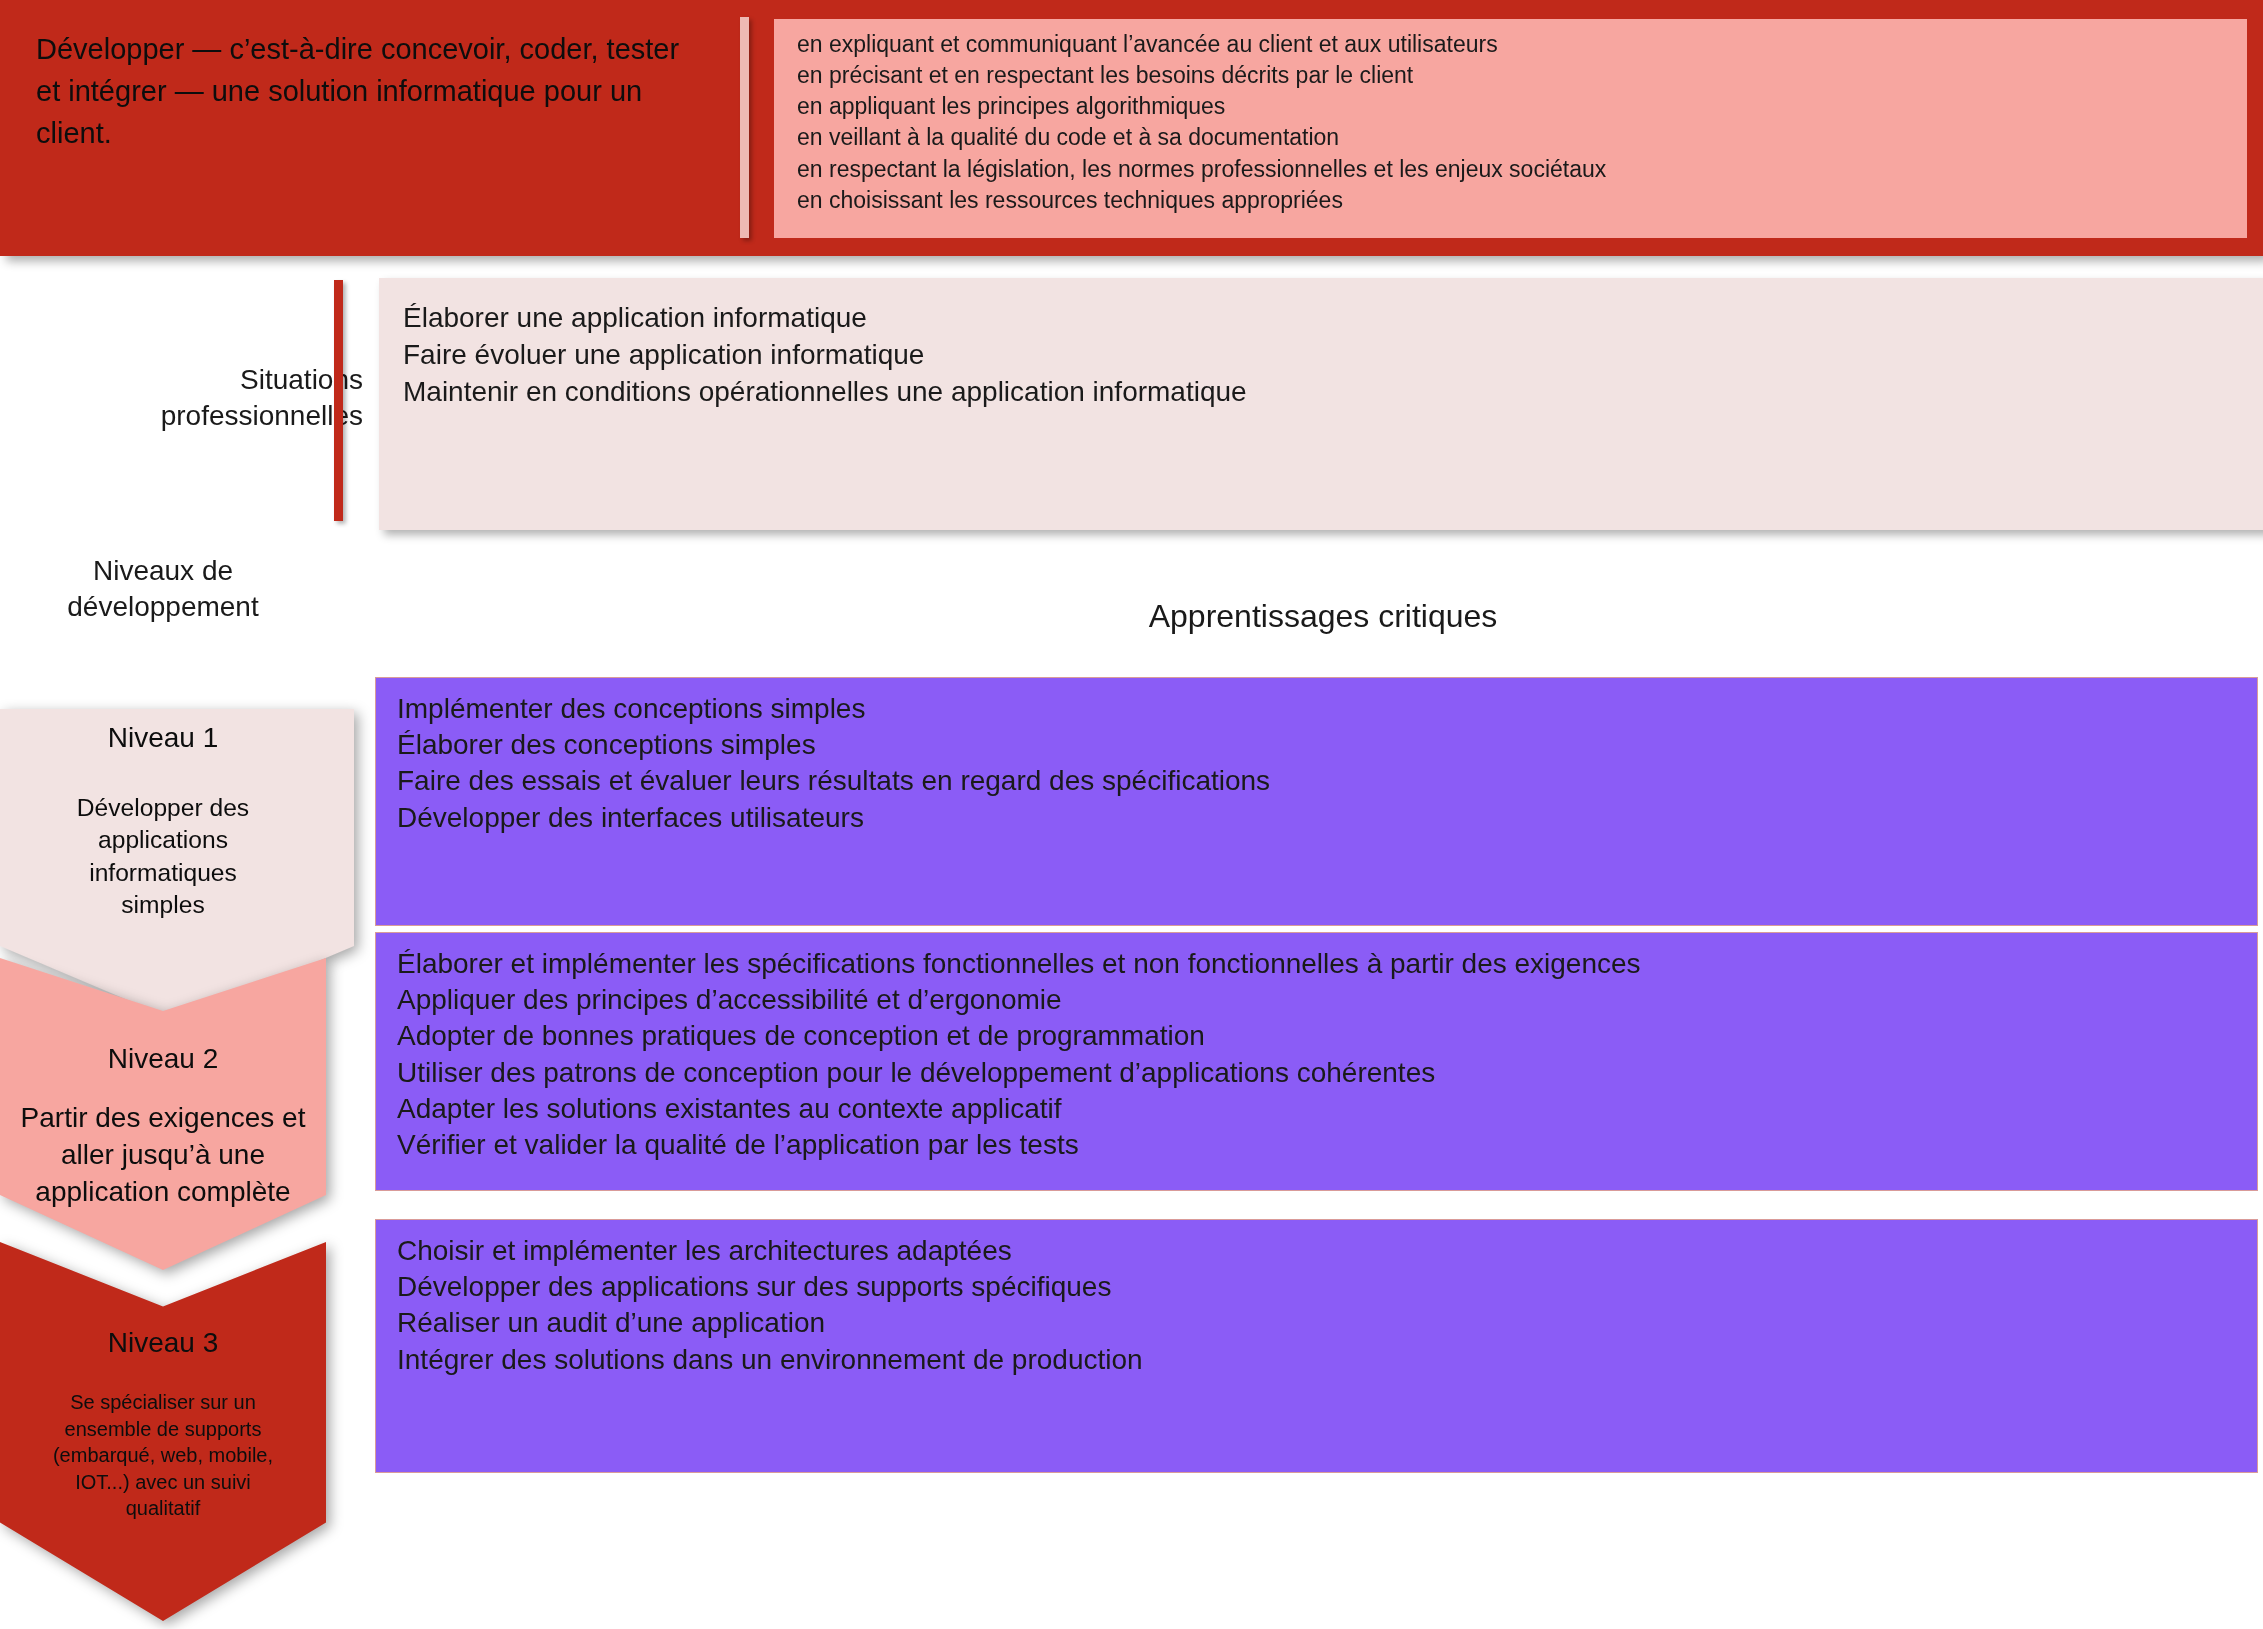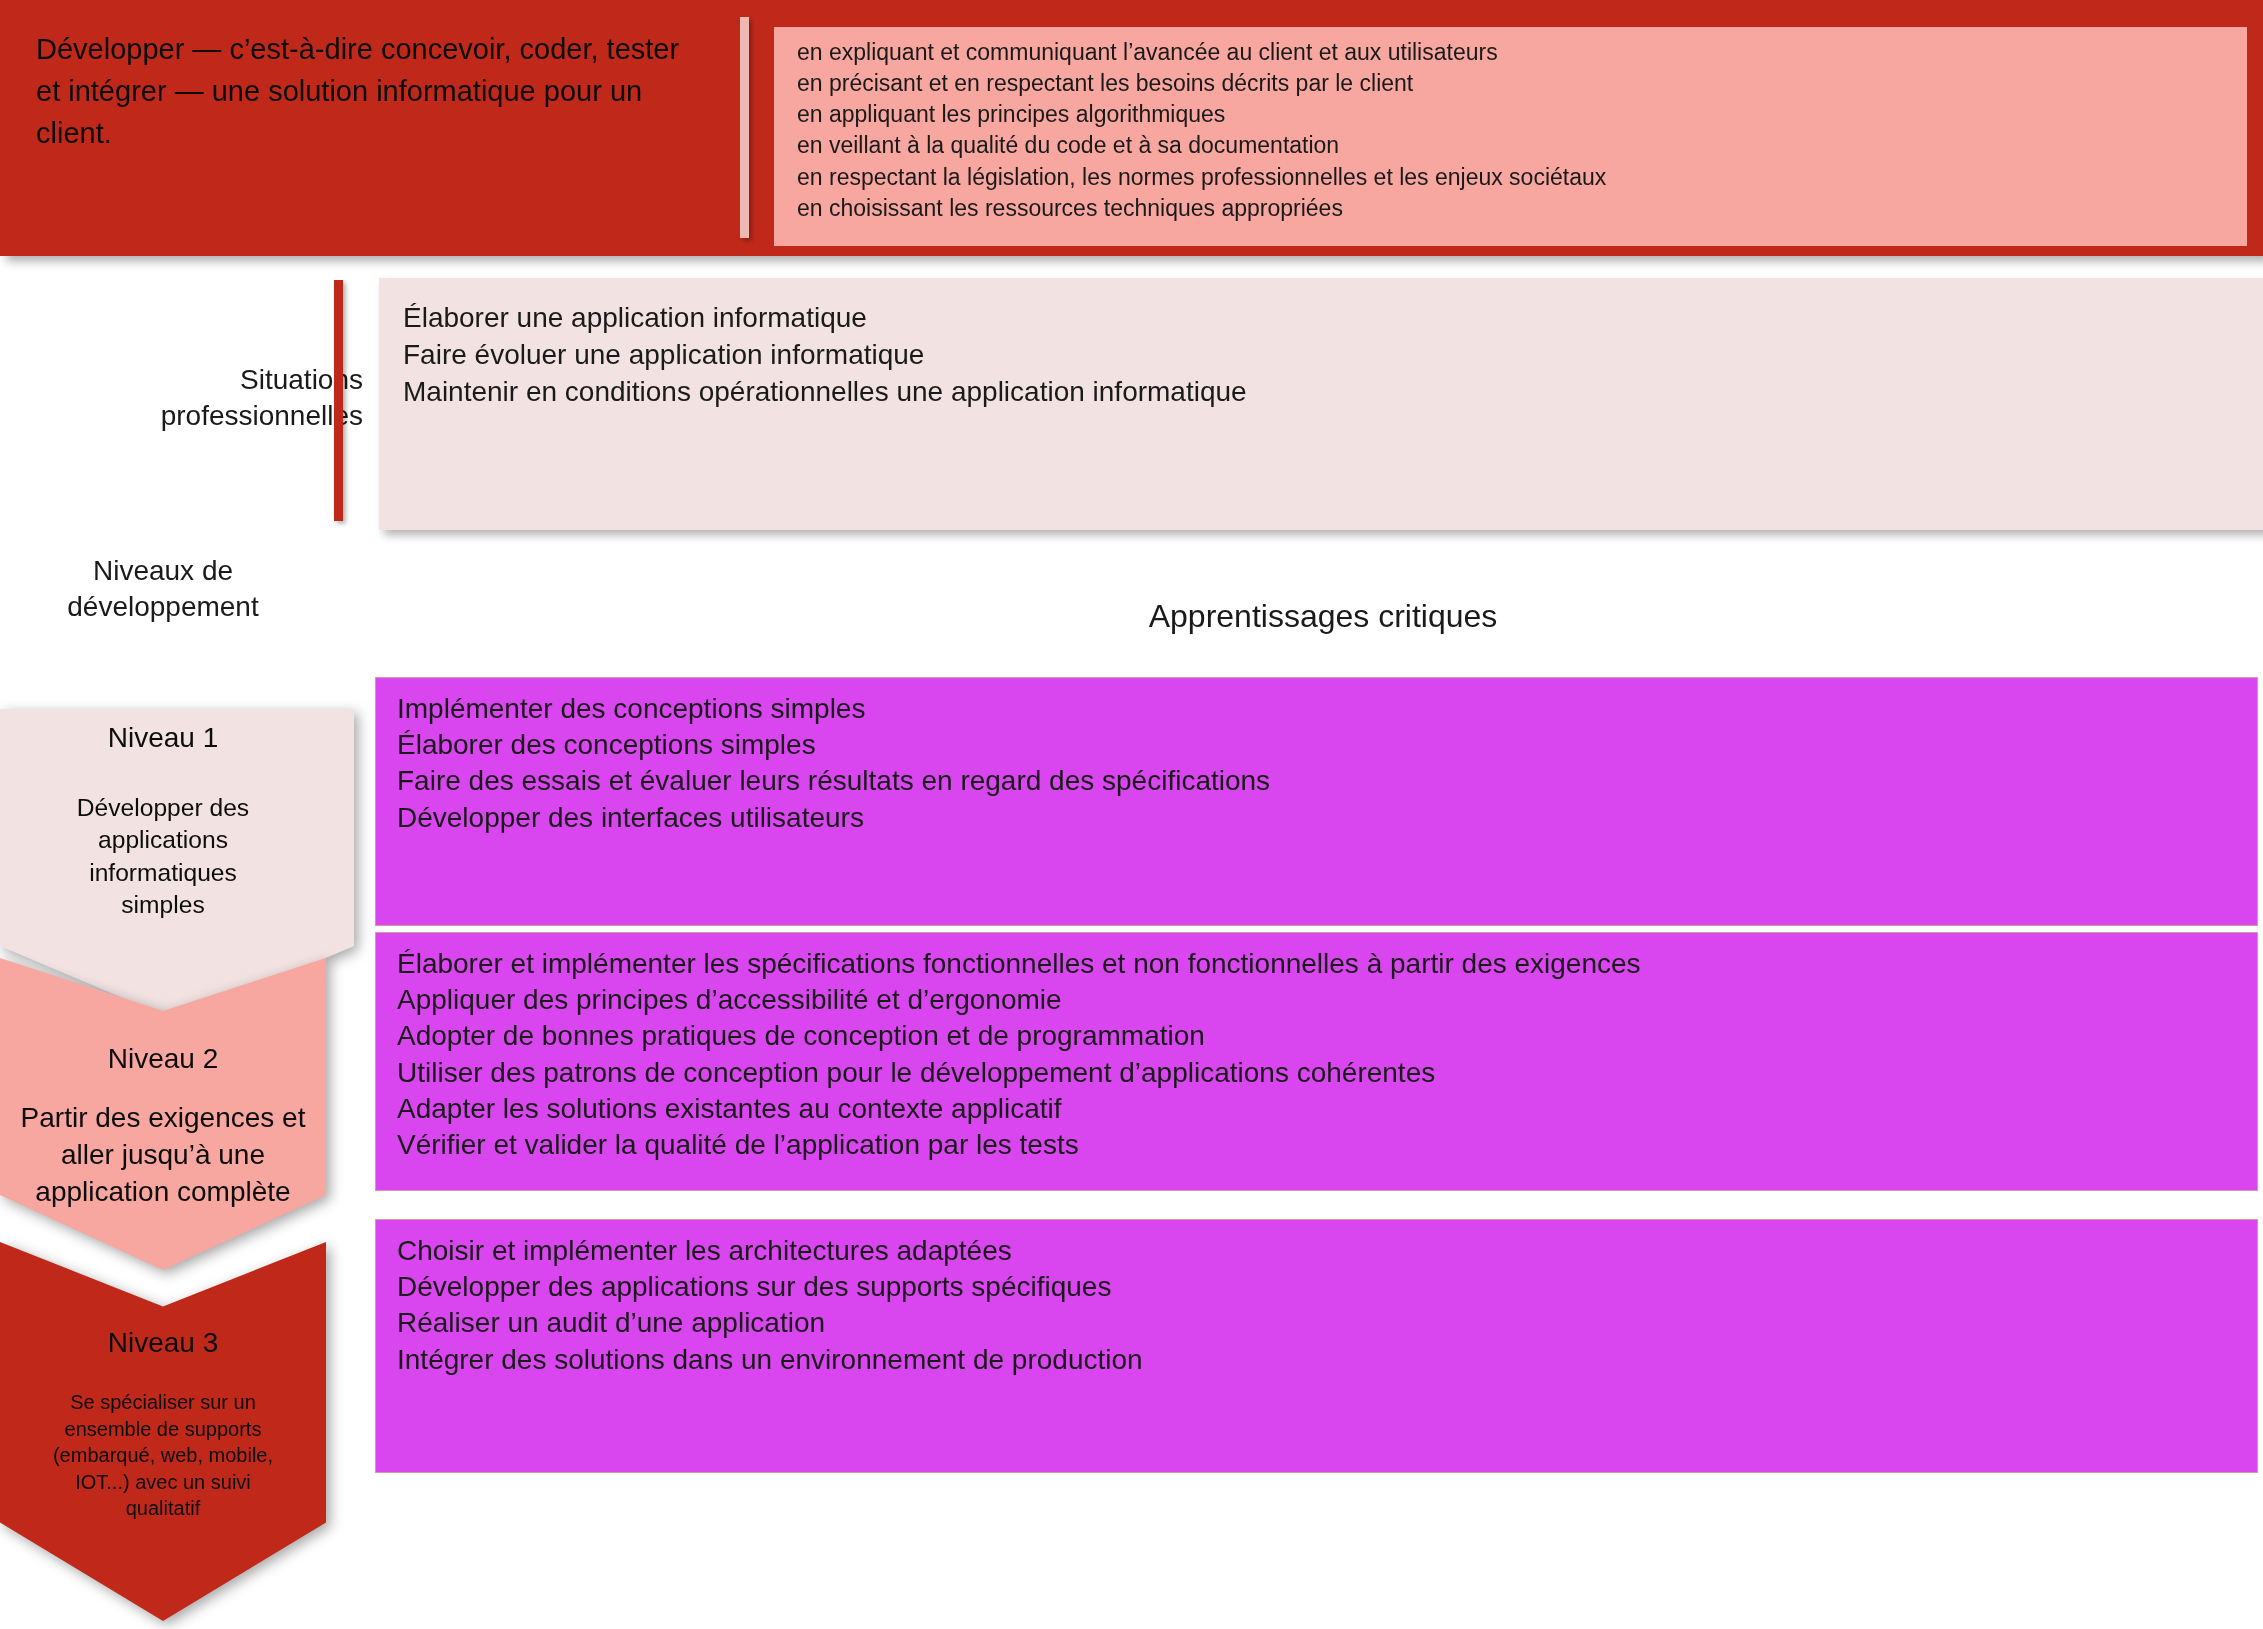--- a/index.html
+++ b/index.html
@@ -46,21 +46,20 @@
     background: #eeb9b3;
     box-shadow: 2.8px 2.8px 4.7px rgba(0,0,0,0.30);
   }
   .banner-panel {
     position: absolute;
     left: 774px;
     top: 19px;
     width: 1473px;
     height: 219px;
     background: #f7a6a0;
-    margin-top: 8px;
   }
   .banner-panel-list {
     position: absolute;
     left: 23px;
     top: 9.5px;
     right: 9.5px;
   }
   .banner-panel-list div {
     font-size: 23px;
     line-height: 1.36;
@@ -175,21 +174,21 @@
   }
   .chev3 .t1 { top: 85px; font-size: 28px; }
   .chev3 .t2 { top: 147px; font-size: 20px; line-height: 1.33; white-space: pre-line; }
 
   
   .acbox {
     position: absolute;
     left: 375px;
     width: 1883px;
     border: 1.9px solid #d99b99;
-    background: #d946ef;
+    background: #8b5cf6;
     box-sizing: border-box;
   }
   .acbox .list {
     position: absolute;
     left: 21px;
     top: 13.2px;
   }
   .acbox .list div {
     font-size: 28px;
     line-height: 1.29;

